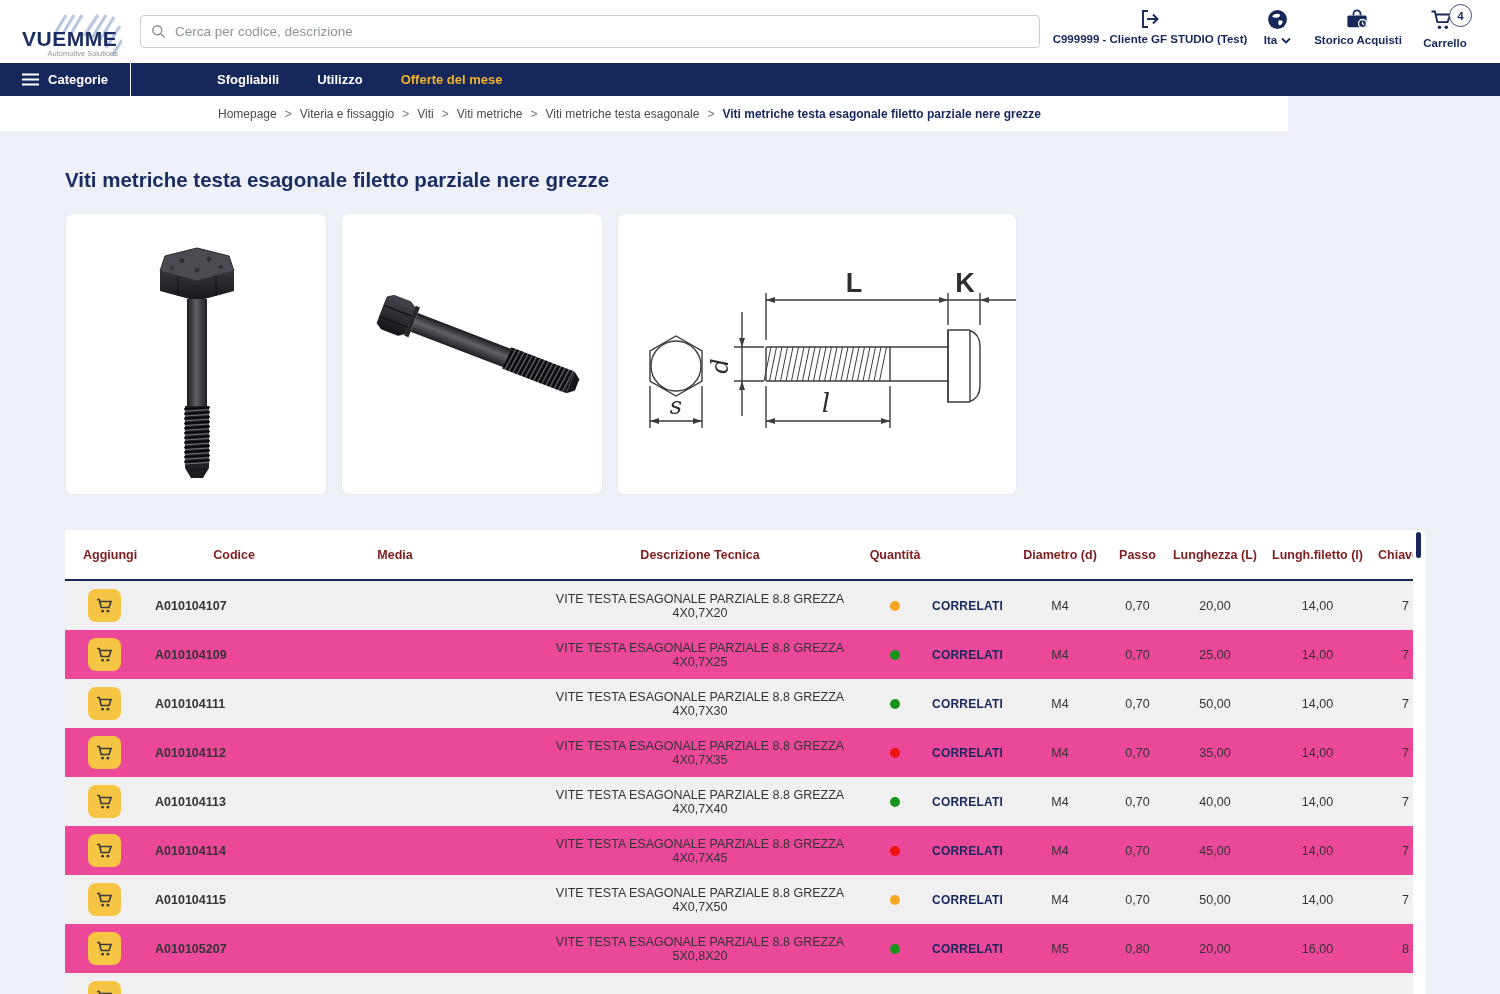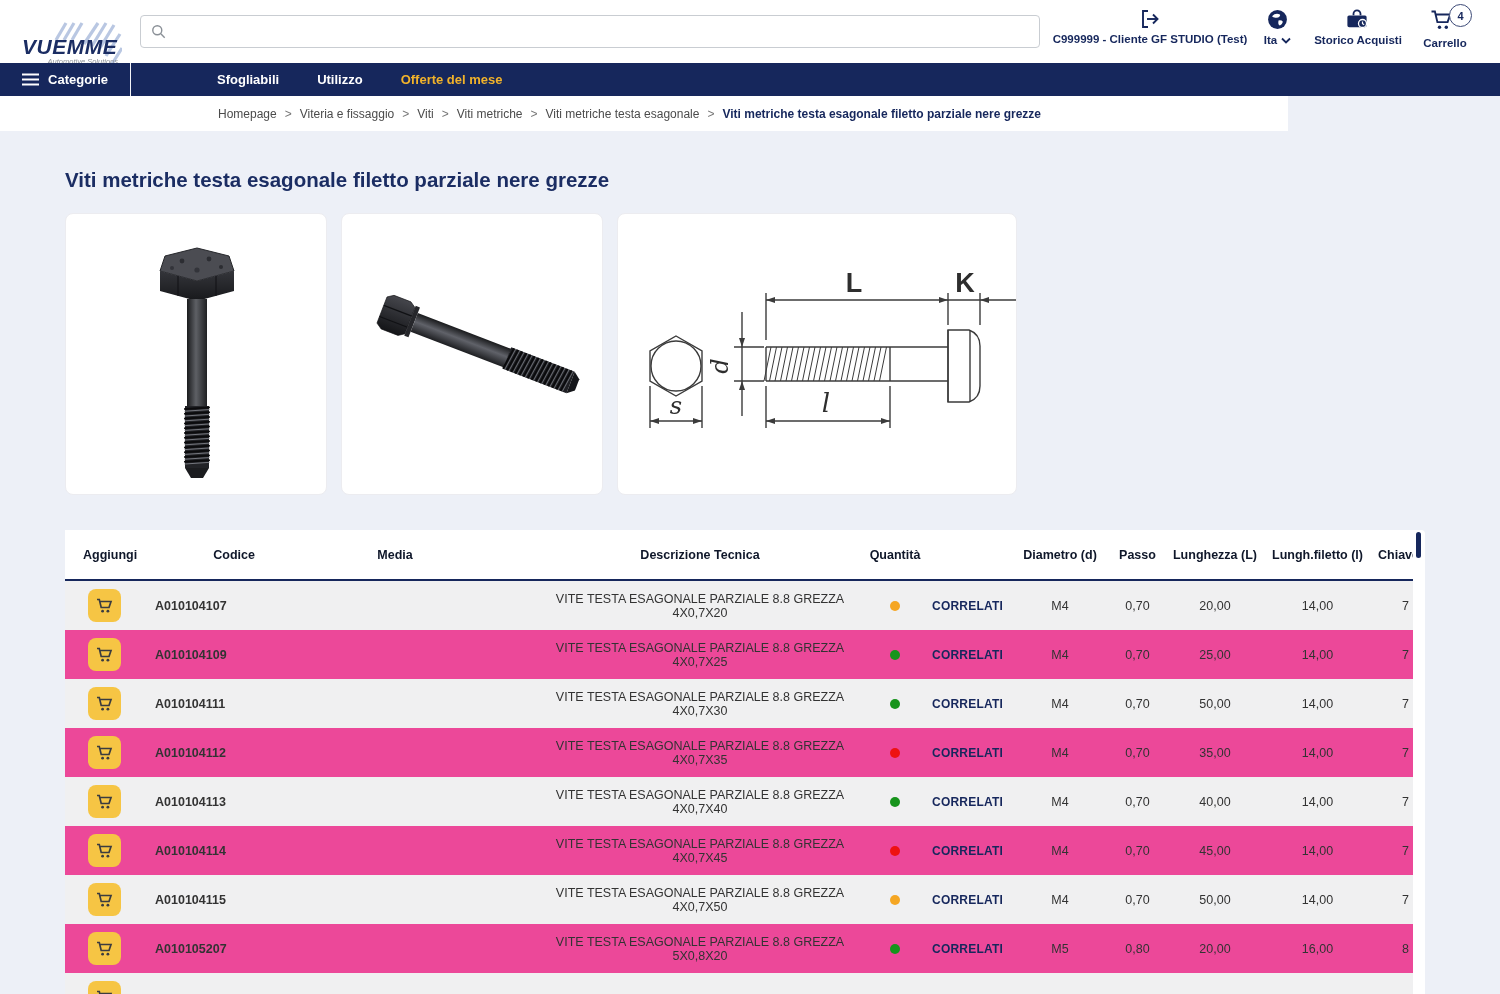--- a/index.html
+++ b/index.html
@@ -1,20 +1,20 @@
 <!DOCTYPE html>
 <html><head>
 <meta charset="utf-8">
 <style>
   html,body{margin:0;padding:0;background:#dfe3ea;}
   .page{position:relative;width:1500px;height:994px;overflow:hidden;background:#EDF0F7;
         font-family:"Liberation Sans","DejaVu Sans",sans-serif;}
   
   .header{position:absolute;top:0;left:0;width:1500px;height:63px;background:#fff;z-index:5;}
-  .logo{position:absolute;left:22px;top:22px;width:100px;height:52px;cursor:pointer;font-style:italic;}
+  .logo{position:absolute;left:22px;top:14px;width:100px;height:52px;cursor:pointer;}
   .logo-stripes{position:absolute;left:18px;top:0;}
   .logo-title{position:absolute;left:0;top:13px;font-size:21px;font-weight:800;color:#1B2D63;letter-spacing:.5px;}
   .logo-sub{position:absolute;left:0;top:36px;width:96px;text-align:right;font-size:7.5px;color:#8f9399;line-height:1.15;padding-right:4px;}
   .search-wrap{position:absolute;left:140px;top:15px;width:900px;height:33px;border:1px solid #c9cdd2;border-radius:4px;
                background:#fff;display:flex;align-items:center;padding:0 10px;box-sizing:border-box;}
   .search-wrap input{flex:1;border:none;outline:none;font-size:13.5px;color:#444;background:transparent;margin-left:7px;
                      font-family:"Liberation Sans","DejaVu Sans",sans-serif;}
   .search-wrap input::placeholder{color:#8d949c;}
   .hdr-item{position:absolute;top:9px;display:flex;flex-direction:column;align-items:center;gap:4px;cursor:pointer;}
   .hdr-label{font-size:11.5px;font-weight:700;color:#16275C;white-space:nowrap;}
@@ -42,21 +42,21 @@
   
   .page-title{position:absolute;left:65px;top:168px;font-size:20.5px;font-weight:800;color:#1B2D63;}
   .img-card{position:absolute;top:213px;height:282px;background:#fff;border:1px solid #ececf0;border-radius:8px;box-sizing:border-box;overflow:hidden;}
   .card1{left:65px;width:262px;}
   .card2{left:341px;width:262px;}
   .card3{left:617px;width:400px;}
   
   .table-wrap{position:absolute;left:65px;top:530px;width:1360px;height:464px;background:#fff;border-radius:4px 4px 0 0;}
   .table-clip{width:1348px;height:464px;overflow:hidden;}
   table.products{width:1415px;table-layout:fixed;border-collapse:collapse;}
-  table.products th{height:49px;border-bottom:2px solid #16275C;font-size:12.5px;font-weight:700;color:#0f172a;background:#fff;padding:0;}
+  table.products th{height:49px;border-bottom:2px solid #16275C;font-size:12.5px;font-weight:700;color:#7f1d1d;background:#fff;padding:0;}
   table.products td{height:49px;padding:0;font-size:12.5px;color:#333;}
   .row-odd{background:#F0F0F1;}
   .row-even{background:#ec4899;}
   .h-left{text-align:right;padding-left:10px !important;}
   .h-agg{text-align:left;padding-left:18px !important;}
   .h-chiave{text-align:left;padding-left:8px !important;}
   .c-agg{padding-left:23px !important;}
   .add-btn{width:33px;height:33px;background:#F6C544;border:none;border-radius:8px;display:flex;align-items:center;justify-content:center;cursor:pointer;}
   .c-code{font-weight:700;color:#222;text-align:left;padding-left:10px !important;}
   .c-desc{text-align:center;color:#3c3c3c;}
@@ -90,20 +90,21 @@
       </svg>
       <div class="logo-title">VUEMME</div>
       <div class="logo-sub">Automotive Solutions</div>
     </div>
 
     <div class="search-wrap">
       <svg width="15" height="15" viewBox="0 0 16 16" fill="none">
         <circle cx="6.7" cy="6.7" r="4.8" stroke="#8a9097" stroke-width="1.5"></circle>
         <line x1="10.5" y1="10.5" x2="14.6" y2="14.6" stroke="#8a9097" stroke-width="1.5"></line>
       </svg>
+      <input type="text" placeholder="Cerca per codice, descrizione" style="">
     </div>
 
     <div class="hdr-item acct">
       <svg width="22" height="20" viewBox="0 0 22 20" fill="none" stroke="#16275C" stroke-width="1.9">
         <polyline points="9,2 4,2 4,18 9,18"></polyline>
         <line x1="8" y1="10" x2="18" y2="10"></line>
         <polyline points="14,5.5 18.5,10 14,14.5"></polyline>
       </svg>
       <div class="hdr-label">C999999 - Cliente GF STUDIO (Test)</div>
     </div>

